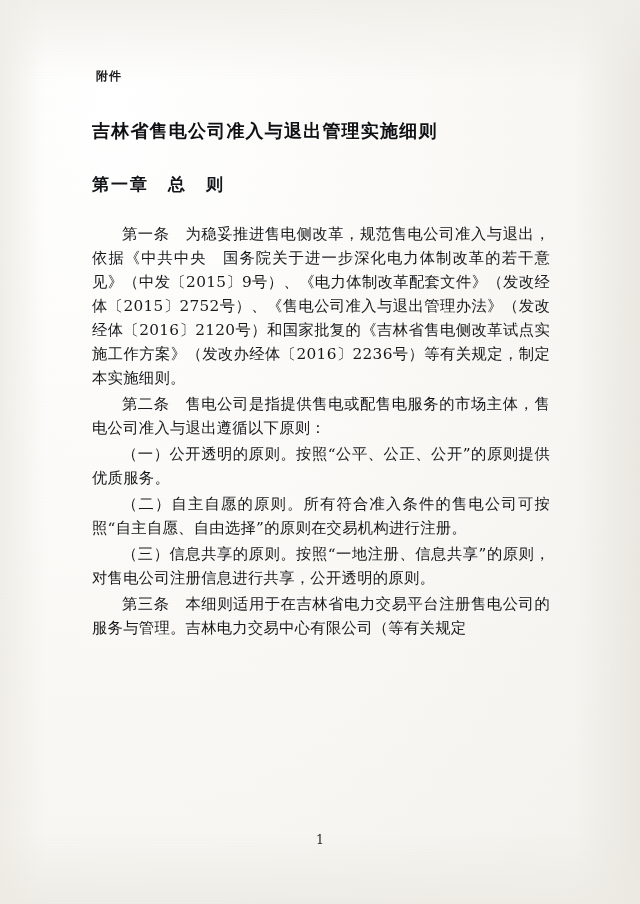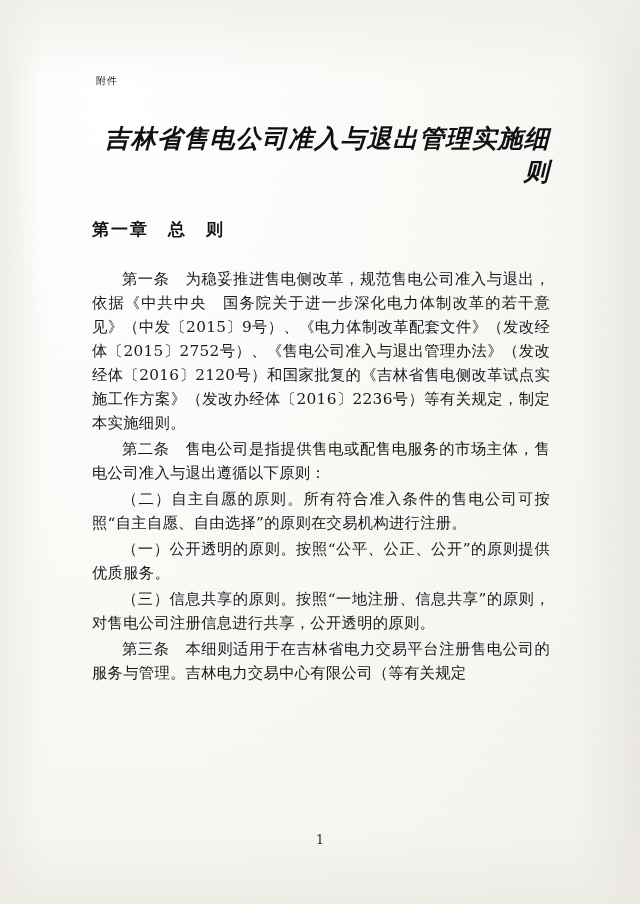--- a/index.html
+++ b/index.html
@@ -35,35 +35,35 @@
       linear-gradient(270deg, rgba(232,230,223,0.9) 0%, rgba(255,255,255,0) 10%);
   }
   .content {
     position: absolute;
     left: 92px;
     top: 58px;
     width: 458px;
     color: #16171a;
   }
   .attach-label {
-    font-size: 10px;
+    font-size: 12px;
     letter-spacing: 1px;
     color: #1b1c1f;
-    margin: 16px 0 34px 4px;
+    margin: 10px 0 34px 4px;
     font-family: "DejaVu Serif", "Liberation Serif", serif;
+    font-weight: bold;
   }
   .doc-title {
-    text-align: right;
-    font-size: 25px;
+    text-align: left;
+    font-size: 18px;
     font-weight: 700;
     letter-spacing: 1.2px;
     margin: 0 0 30px 0;
     color: #0f1013;
     font-family: "DejaVu Serif", "Liberation Serif", serif;
-    font-style: italic;
   }
   .chapter-title {
     text-align: left;
     font-size: 17px;
     font-weight: 700;
     letter-spacing: 2px;
     margin: 0 0 26px 0;
     color: #131417;
   }
   .para {
@@ -108,23 +108,23 @@
     <div class="attach-label">附件</div>
 
     <h1 class="doc-title">吉林省售电公司准入与退出管理实施细则</h1>
 
     <h2 class="chapter-title">第一章　总　则</h2>
 
     <p class="para indent">第一条　为稳妥推进售电侧改革，规范售电公司准入与退出，依据《中共中央　国务院关于进一步深化电力体制改革的若干意见》（中发〔2015〕9号）、《电力体制改革配套文件》（发改经体〔2015〕2752号）、《售电公司准入与退出管理办法》（发改经体〔2016〕2120号）和国家批复的《吉林省售电侧改革试点实施工作方案》（发改办经体〔2016〕2236号）等有关规定，制定本实施细则。</p>
 
     <p class="para indent">第二条　售电公司是指提供售电或配售电服务的市场主体，售电公司准入与退出遵循以下原则：</p>
 
+    <p class="para indent">（一）公开透明的原则。按照“公平、公正、公开”的原则提供优质服务。</p>
+
     <p class="para indent">（二）自主自愿的原则。所有符合准入条件的售电公司可按照“自主自愿、自由选择”的原则在交易机构进行注册。</p>
-
-    <p class="para indent">（一）公开透明的原则。按照“公平、公正、公开”的原则提供优质服务。</p>
 
     <p class="para indent">（三）信息共享的原则。按照“一地注册、信息共享”的原则，对售电公司注册信息进行共享，公开透明的原则。</p>
 
     <p class="para indent">第三条　本细则适用于在吉林省电力交易平台注册售电公司的服务与管理。吉林电力交易中心有限公司（等有关规定</p>
 
   </div>
 
   <div class="page-number">1</div>
 
   <div class="grain"></div>

